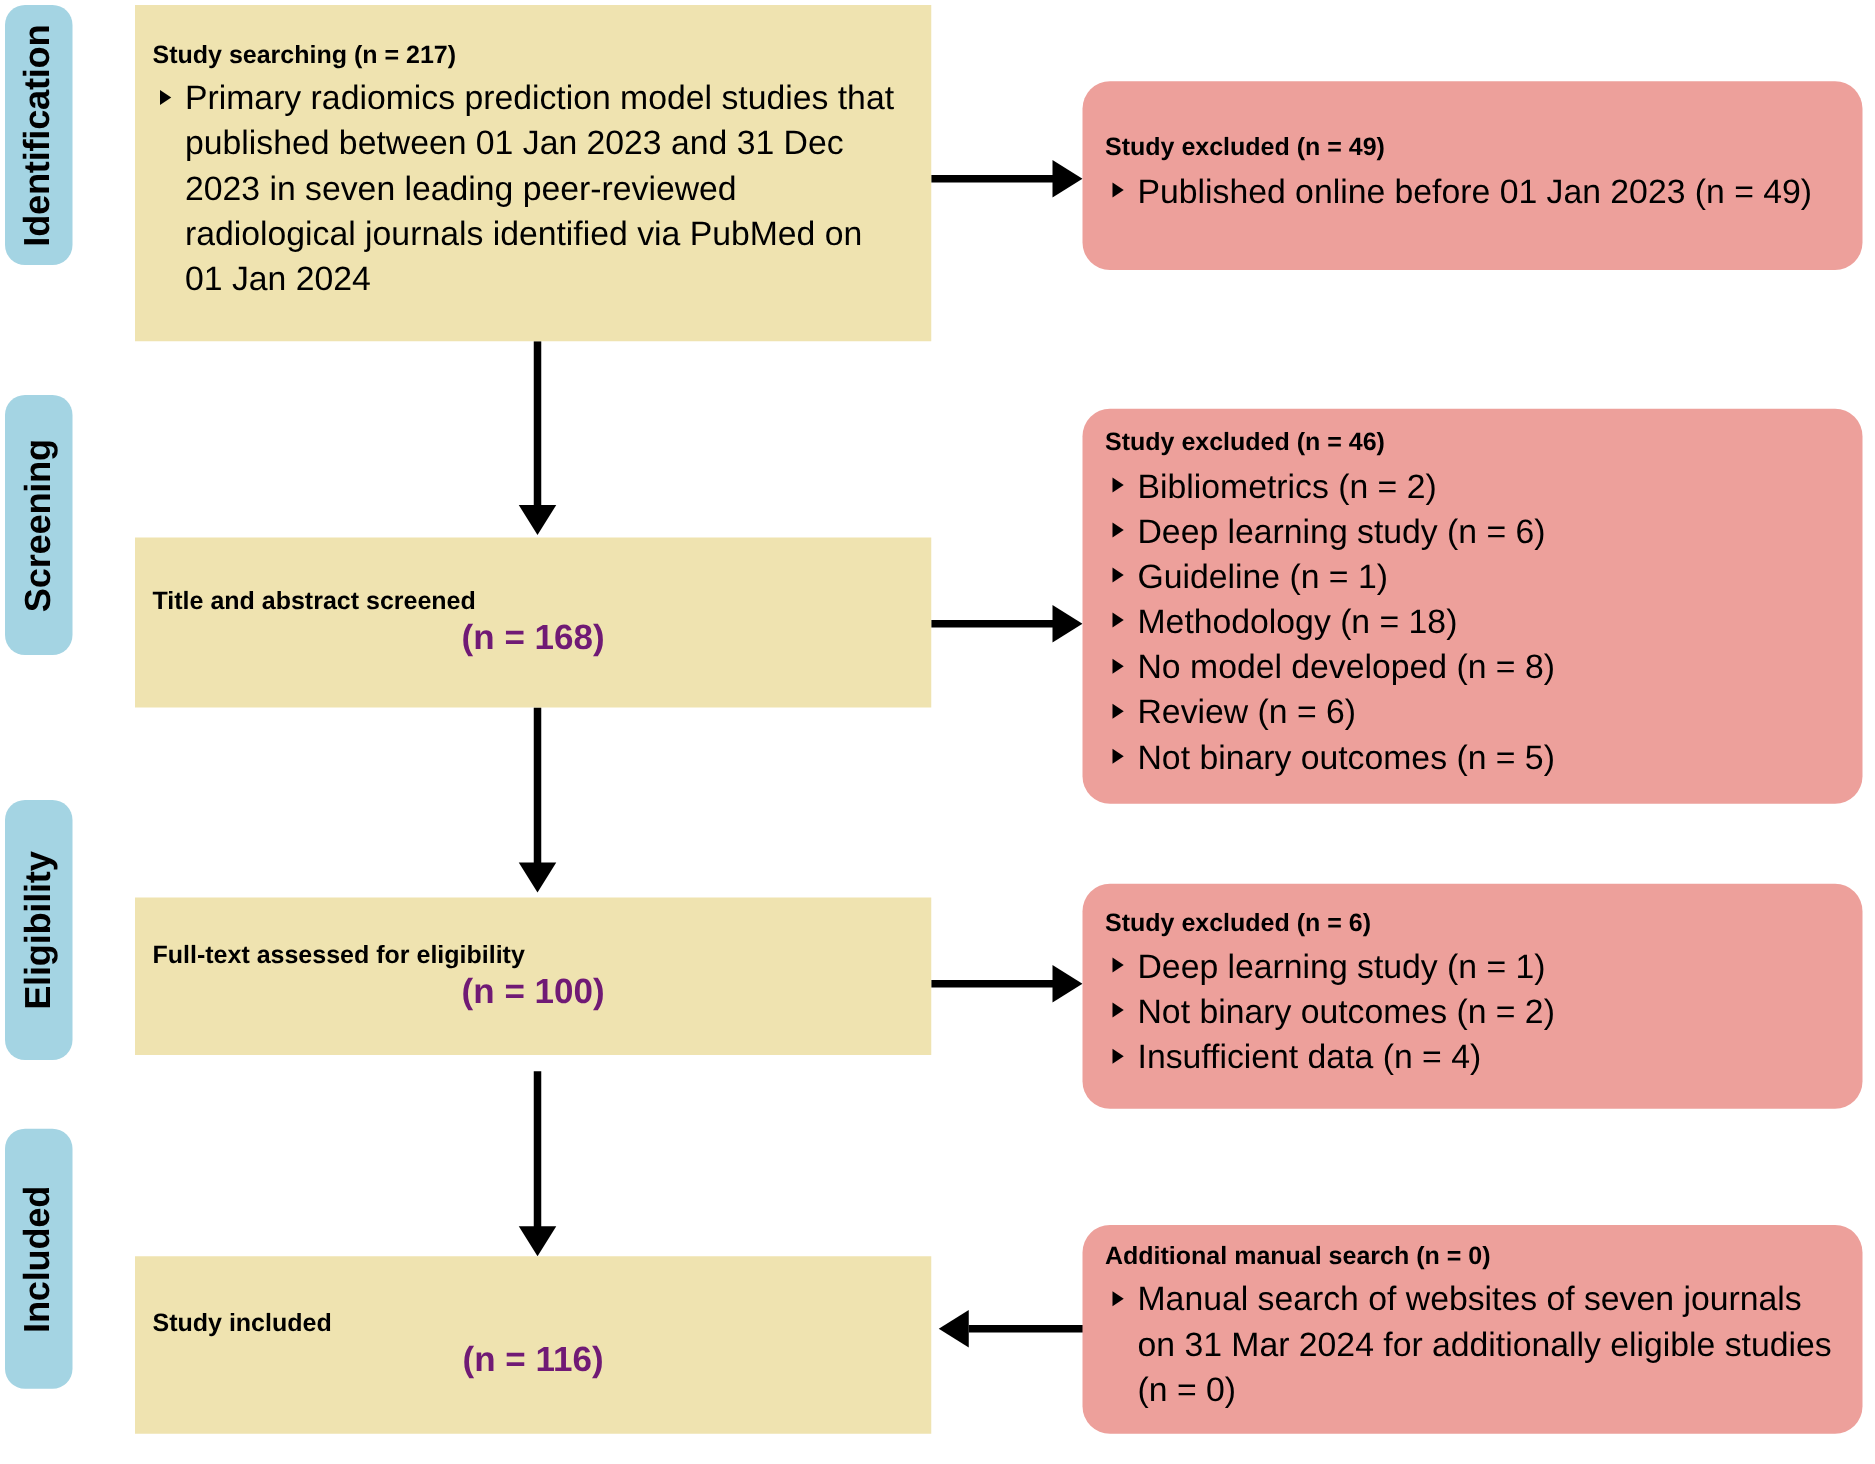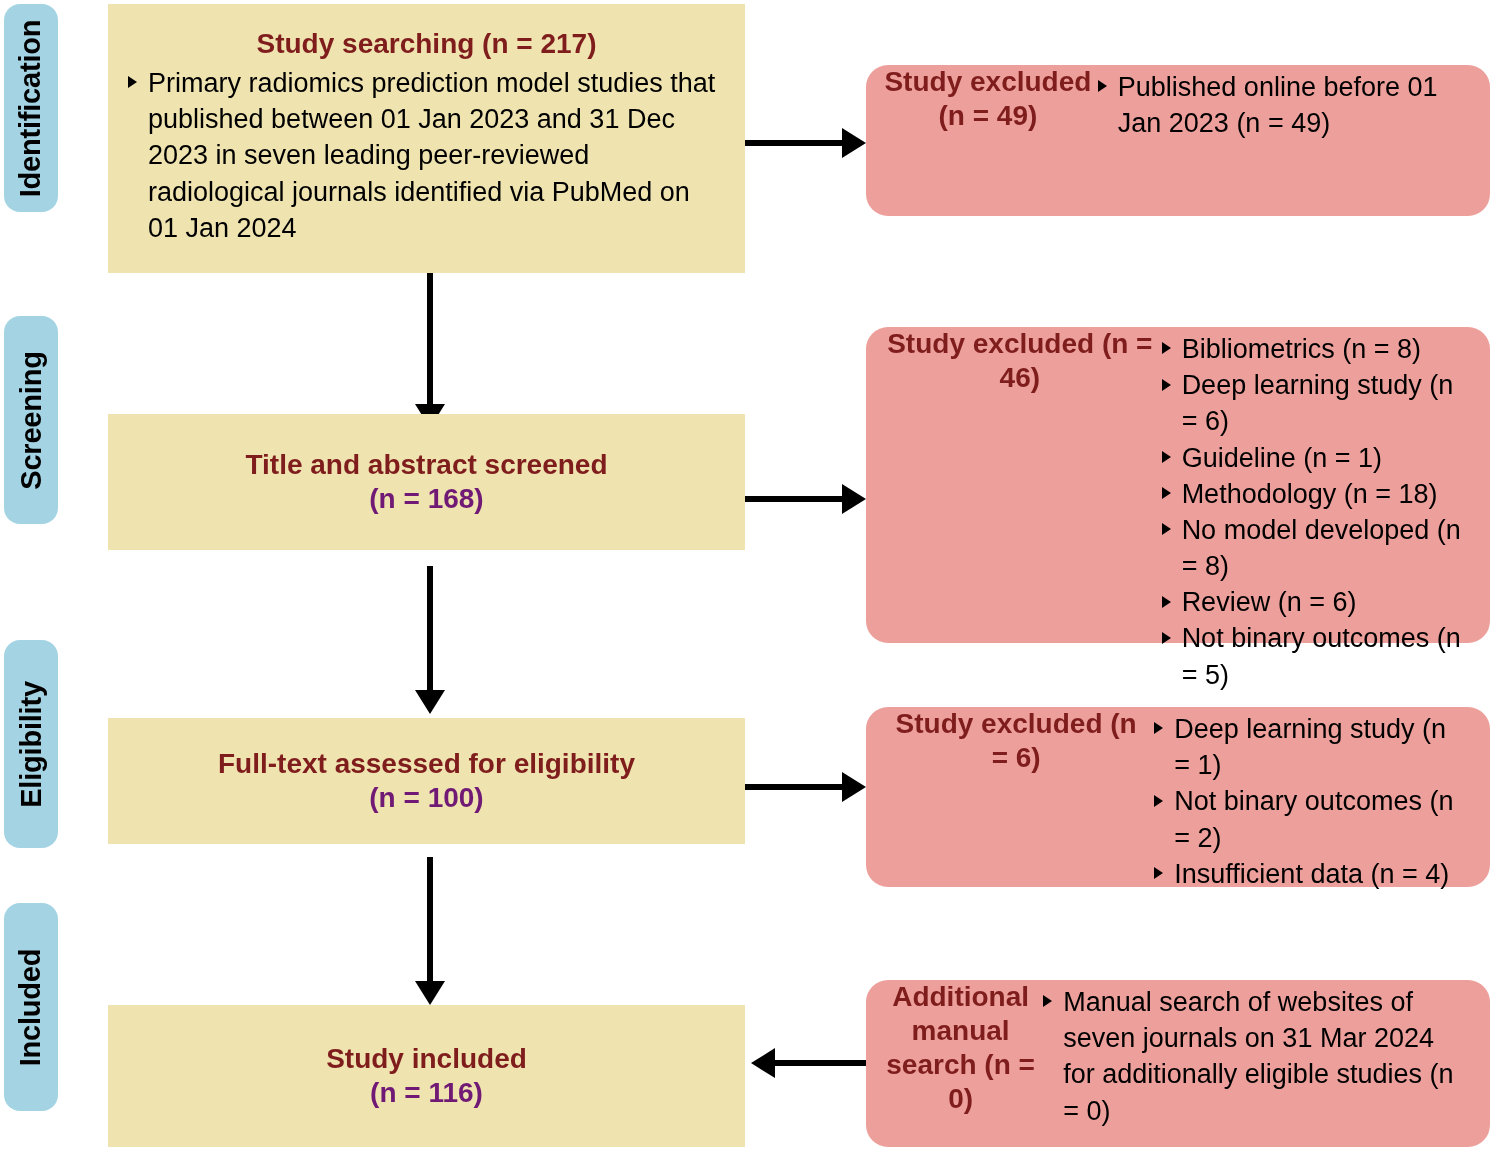--- a/index.html
+++ b/index.html
@@ -51,29 +51,29 @@
   }
 
   
   .box-pink {
     position: absolute;
     background: #eda09b;
     border-radius: 22px;
     box-sizing: border-box;
     padding: 0 18px;
     display: flex;
-    flex-direction: row;
+    flex-direction: column;
     justify-content: center;
   }
 
   .box-title {
     font-weight: bold;
-    font-size: 28px;
-    color: #7f1d1d;
-    text-align: center;
+    font-size: 20px;
+    color: #000000;
+    text-align: left;
     line-height: 1.22;
   }
   .box-sub {
     font-weight: bold;
     font-size: 28px;
     color: #701a75;
     text-align: center;
     line-height: 1.22;
   }
 
@@ -179,21 +179,21 @@
   <div class="box-yellow" style="left:108px; top:4px; width:637px; height:269px;">
     <div class="box-title">Study searching (n = 217)</div>
     <ul class="bullets">
       <li>
         <span class="tri"></span>
         <span>Primary radiomics prediction model studies that published between 01 Jan 2023 and 31 Dec 2023 in seven leading peer-reviewed radiological journals identified via PubMed on 01 Jan 2024</span>
       </li>
     </ul>
   </div>
 
-  <div class="box-yellow" style="left:108px; top:414px; width:637px; height:136px;">
+  <div class="box-yellow" style="left:108px; top:430px; width:637px; height:136px;">
     <div class="box-title">Title and abstract screened</div>
     <div class="box-sub">(n = 168)</div>
   </div>
 
   <div class="box-yellow" style="left:108px; top:718px; width:637px; height:126px;">
     <div class="box-title">Full-text assessed for eligibility</div>
     <div class="box-sub">(n = 100)</div>
   </div>
 
   <div class="box-yellow" style="left:108px; top:1005px; width:637px; height:142px;">
@@ -209,21 +209,21 @@
         <span>Published online before 01 Jan 2023 (n = 49)</span>
       </li>
     </ul>
   </div>
 
   <div class="box-pink" style="left:866px; top:327px; width:624px; height:316px;">
     <div class="box-title">Study excluded (n = 46)</div>
     <ul class="bullets">
       <li>
         <span class="tri"></span>
-        <span>Bibliometrics (n = 8)</span>
+        <span>Bibliometrics (n = 2)</span>
       </li>
       <li>
         <span class="tri"></span>
         <span>Deep learning study  (n = 6)</span>
       </li>
       <li>
         <span class="tri"></span>
         <span>Guideline (n = 1)</span>
       </li>
       <li>

